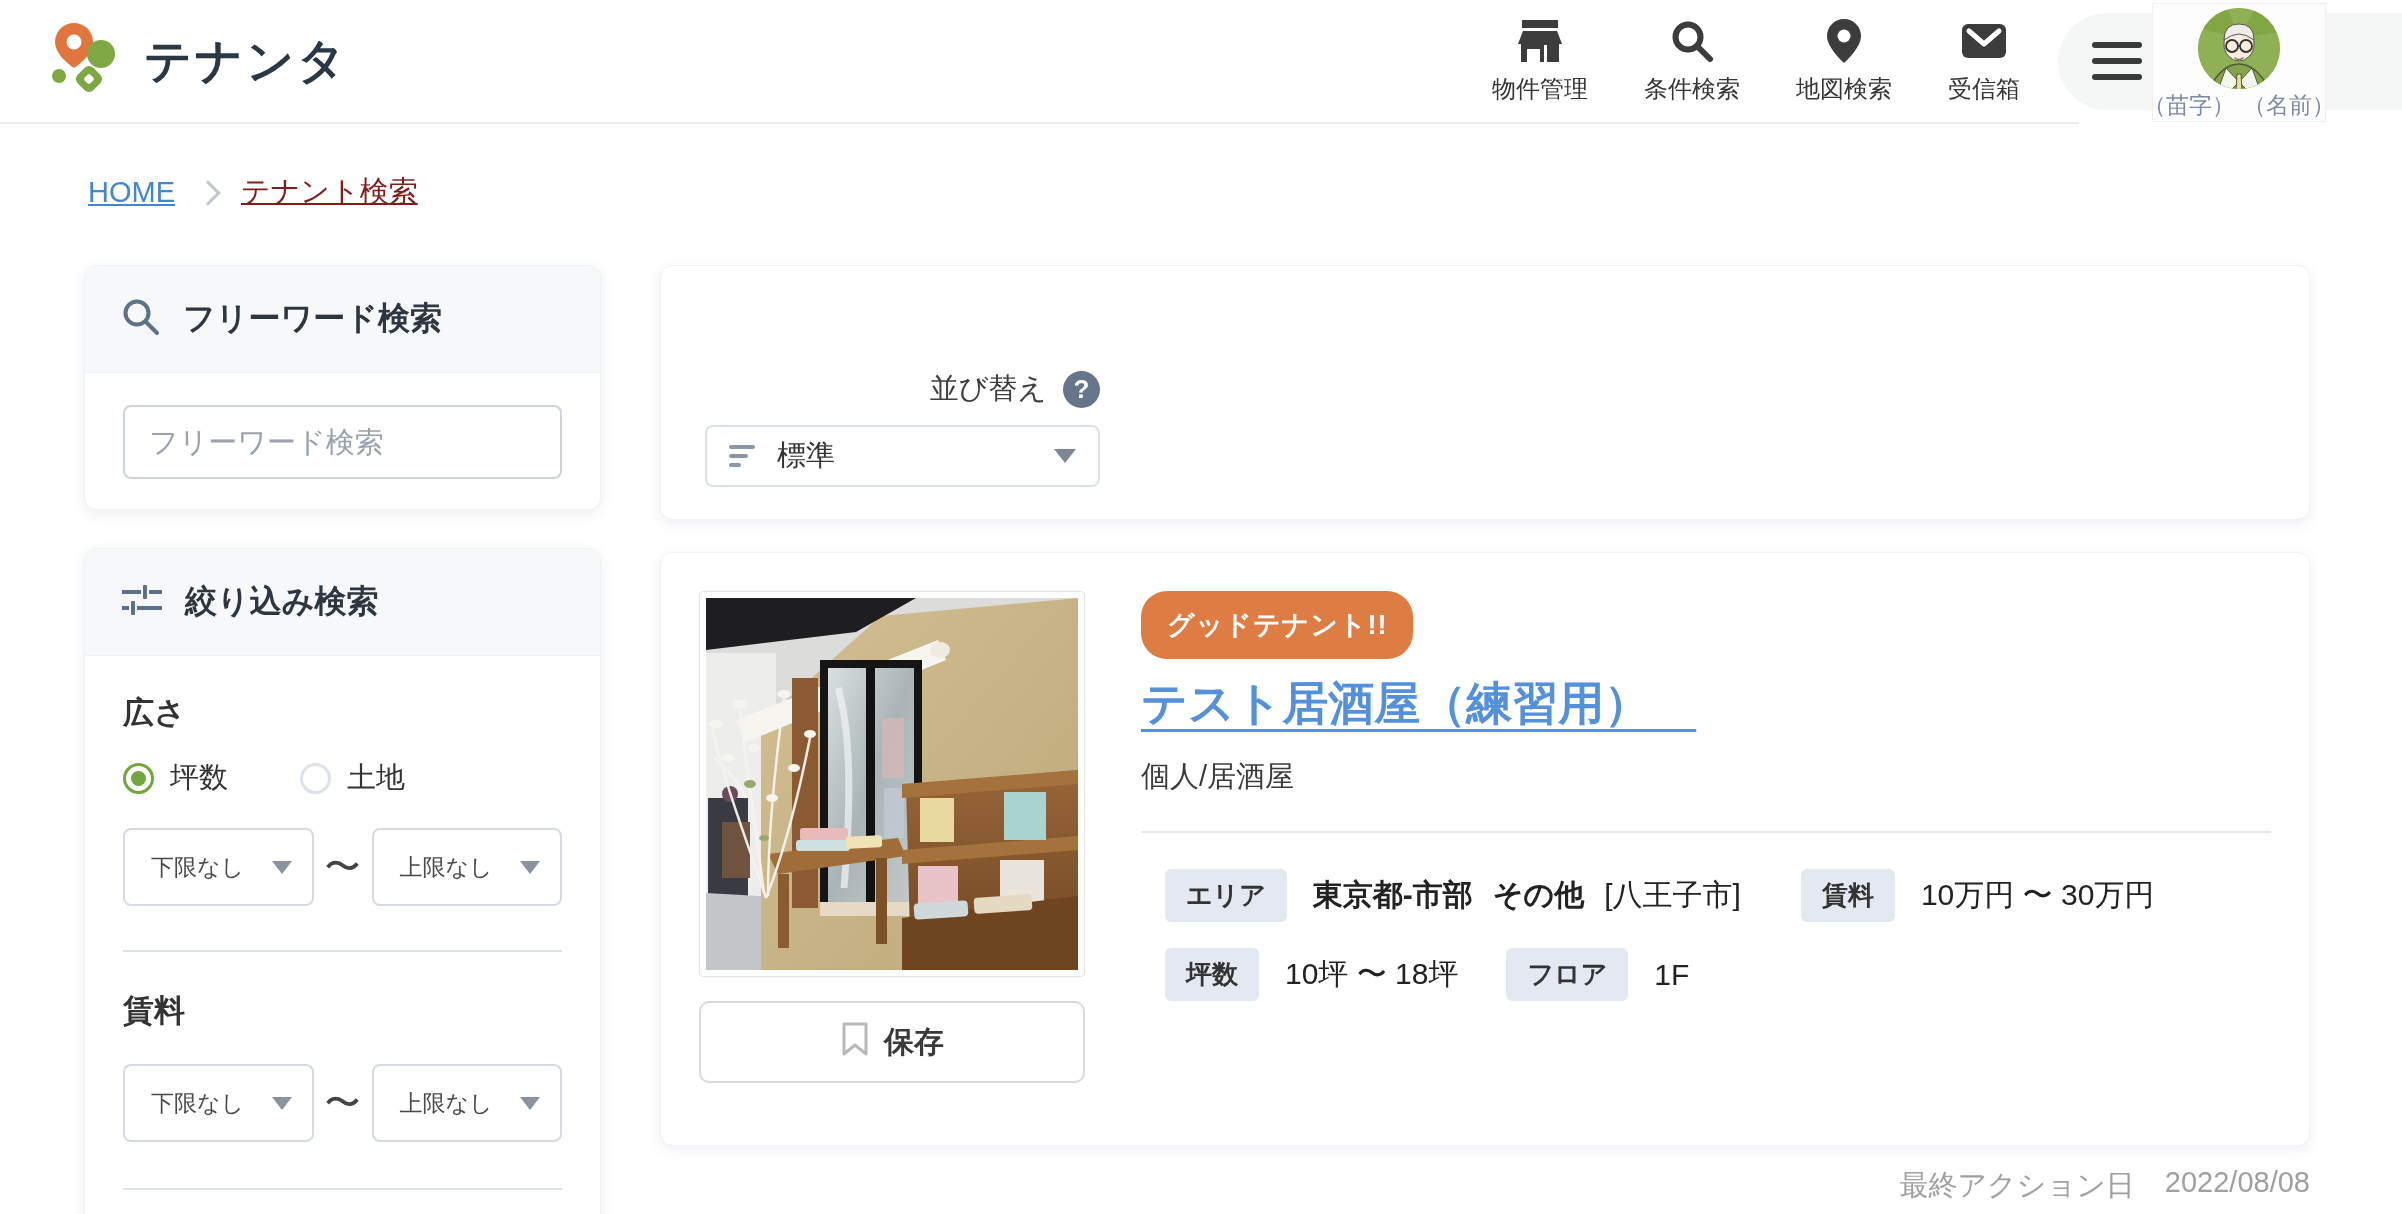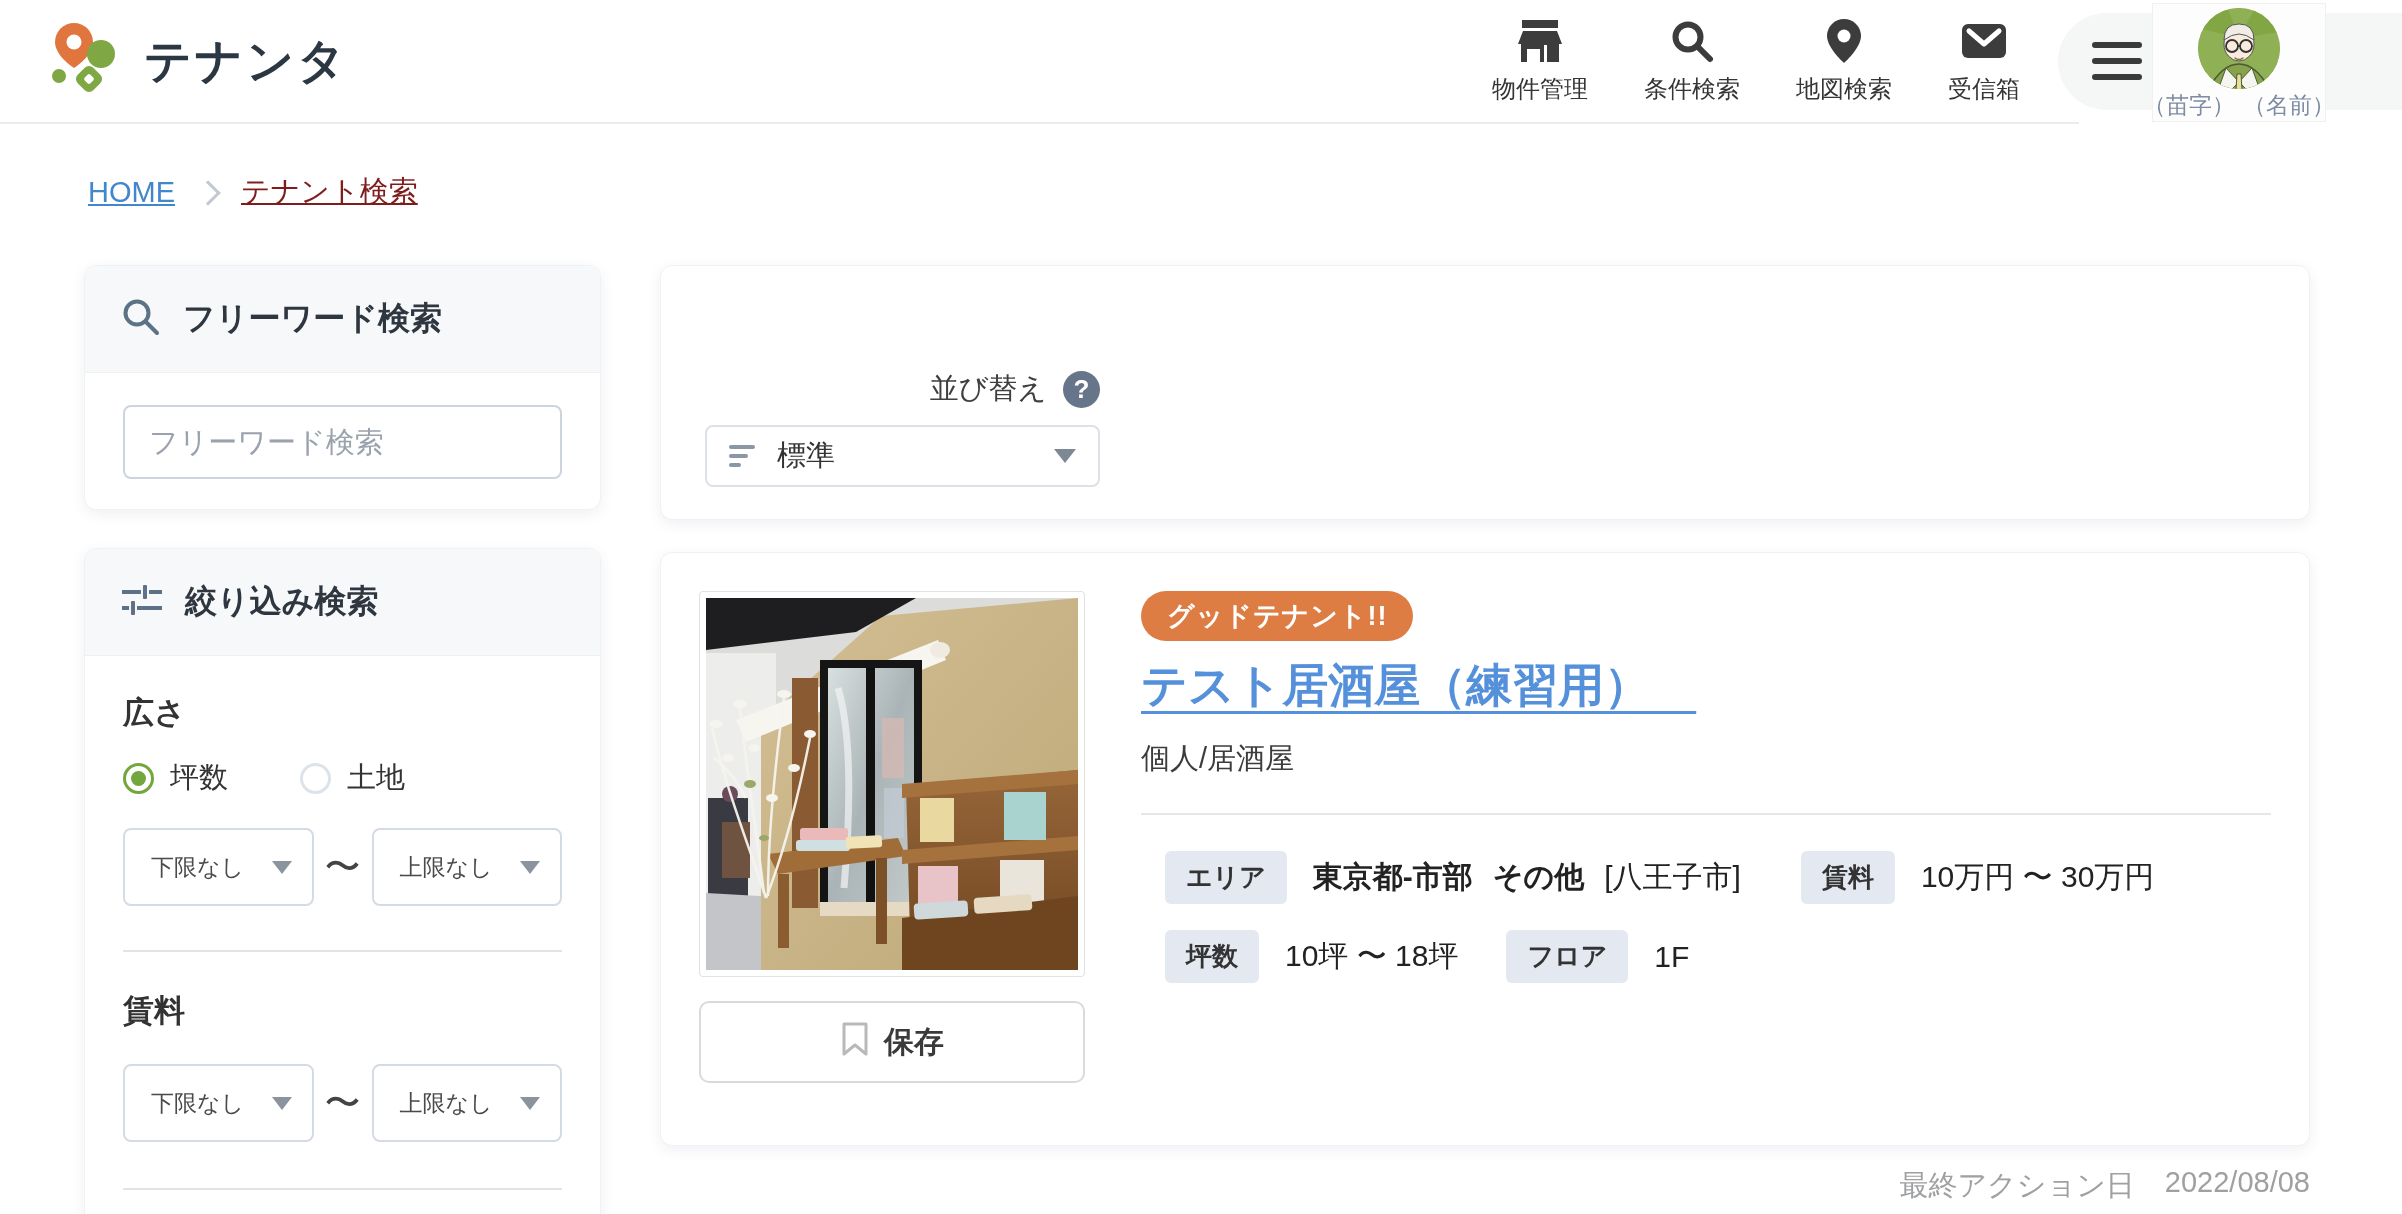--- a/index.html
+++ b/index.html
@@ -85,21 +85,21 @@
   
   .listing-inner { display:flex; padding:38px; gap:56px; }
   .photo { width:386px; height:386px; border:1px solid #e2e2e2; border-radius:4px; background:#fff;
            padding:6px; box-sizing:border-box; }
   .photo svg { display:block; width:372px; height:372px; }
   .save-btn { margin-top:24px; width:386px; height:82px; border:2px solid #dadada; border-radius:10px;
               background:#fff; display:flex; align-items:center; justify-content:center; gap:14px;
               font-size:30px; font-weight:bold; color:#3a3a3a; box-sizing:border-box; cursor:pointer;
               font-family:"Liberation Sans","DejaVu Sans",sans-serif; }
   .info { flex:1; display:flex; flex-direction:column; align-items:flex-start; }
-  .badge { height:50px; background:#dd7c43; color:#fff; font-size:27px; font-weight:bold; border-radius:26px;
+  .badge { height:68px; background:#dd7c43; color:#fff; font-size:27px; font-weight:bold; border-radius:26px;
            display:flex; align-items:center; padding:0 26px; letter-spacing:1px; }
   .title { margin-top:14px; font-size:46px; font-weight:bold; color:#5590db; text-decoration:underline;
            text-underline-offset:10px; text-decoration-thickness:3px; white-space:pre; cursor:pointer; }
   .category { margin-top:22px; font-size:29px; color:#3c3c3c; }
   .info-divider { width:100%; border-top:2px solid #e7e7e7; margin-top:34px; }
   .attr-row { display:flex; align-items:center; margin-top:36px; font-size:30px; color:#222;padding-left:24px; }
   .attr-row.second { margin-top:26px; }
   .tag { background:#e4e9f1; border-radius:6px; font-size:26px; font-weight:bold; color:#333;
          padding:9px 21px; margin-right:26px; white-space:nowrap; }
   .v-bold { font-weight:bold; margin-right:20px; }

